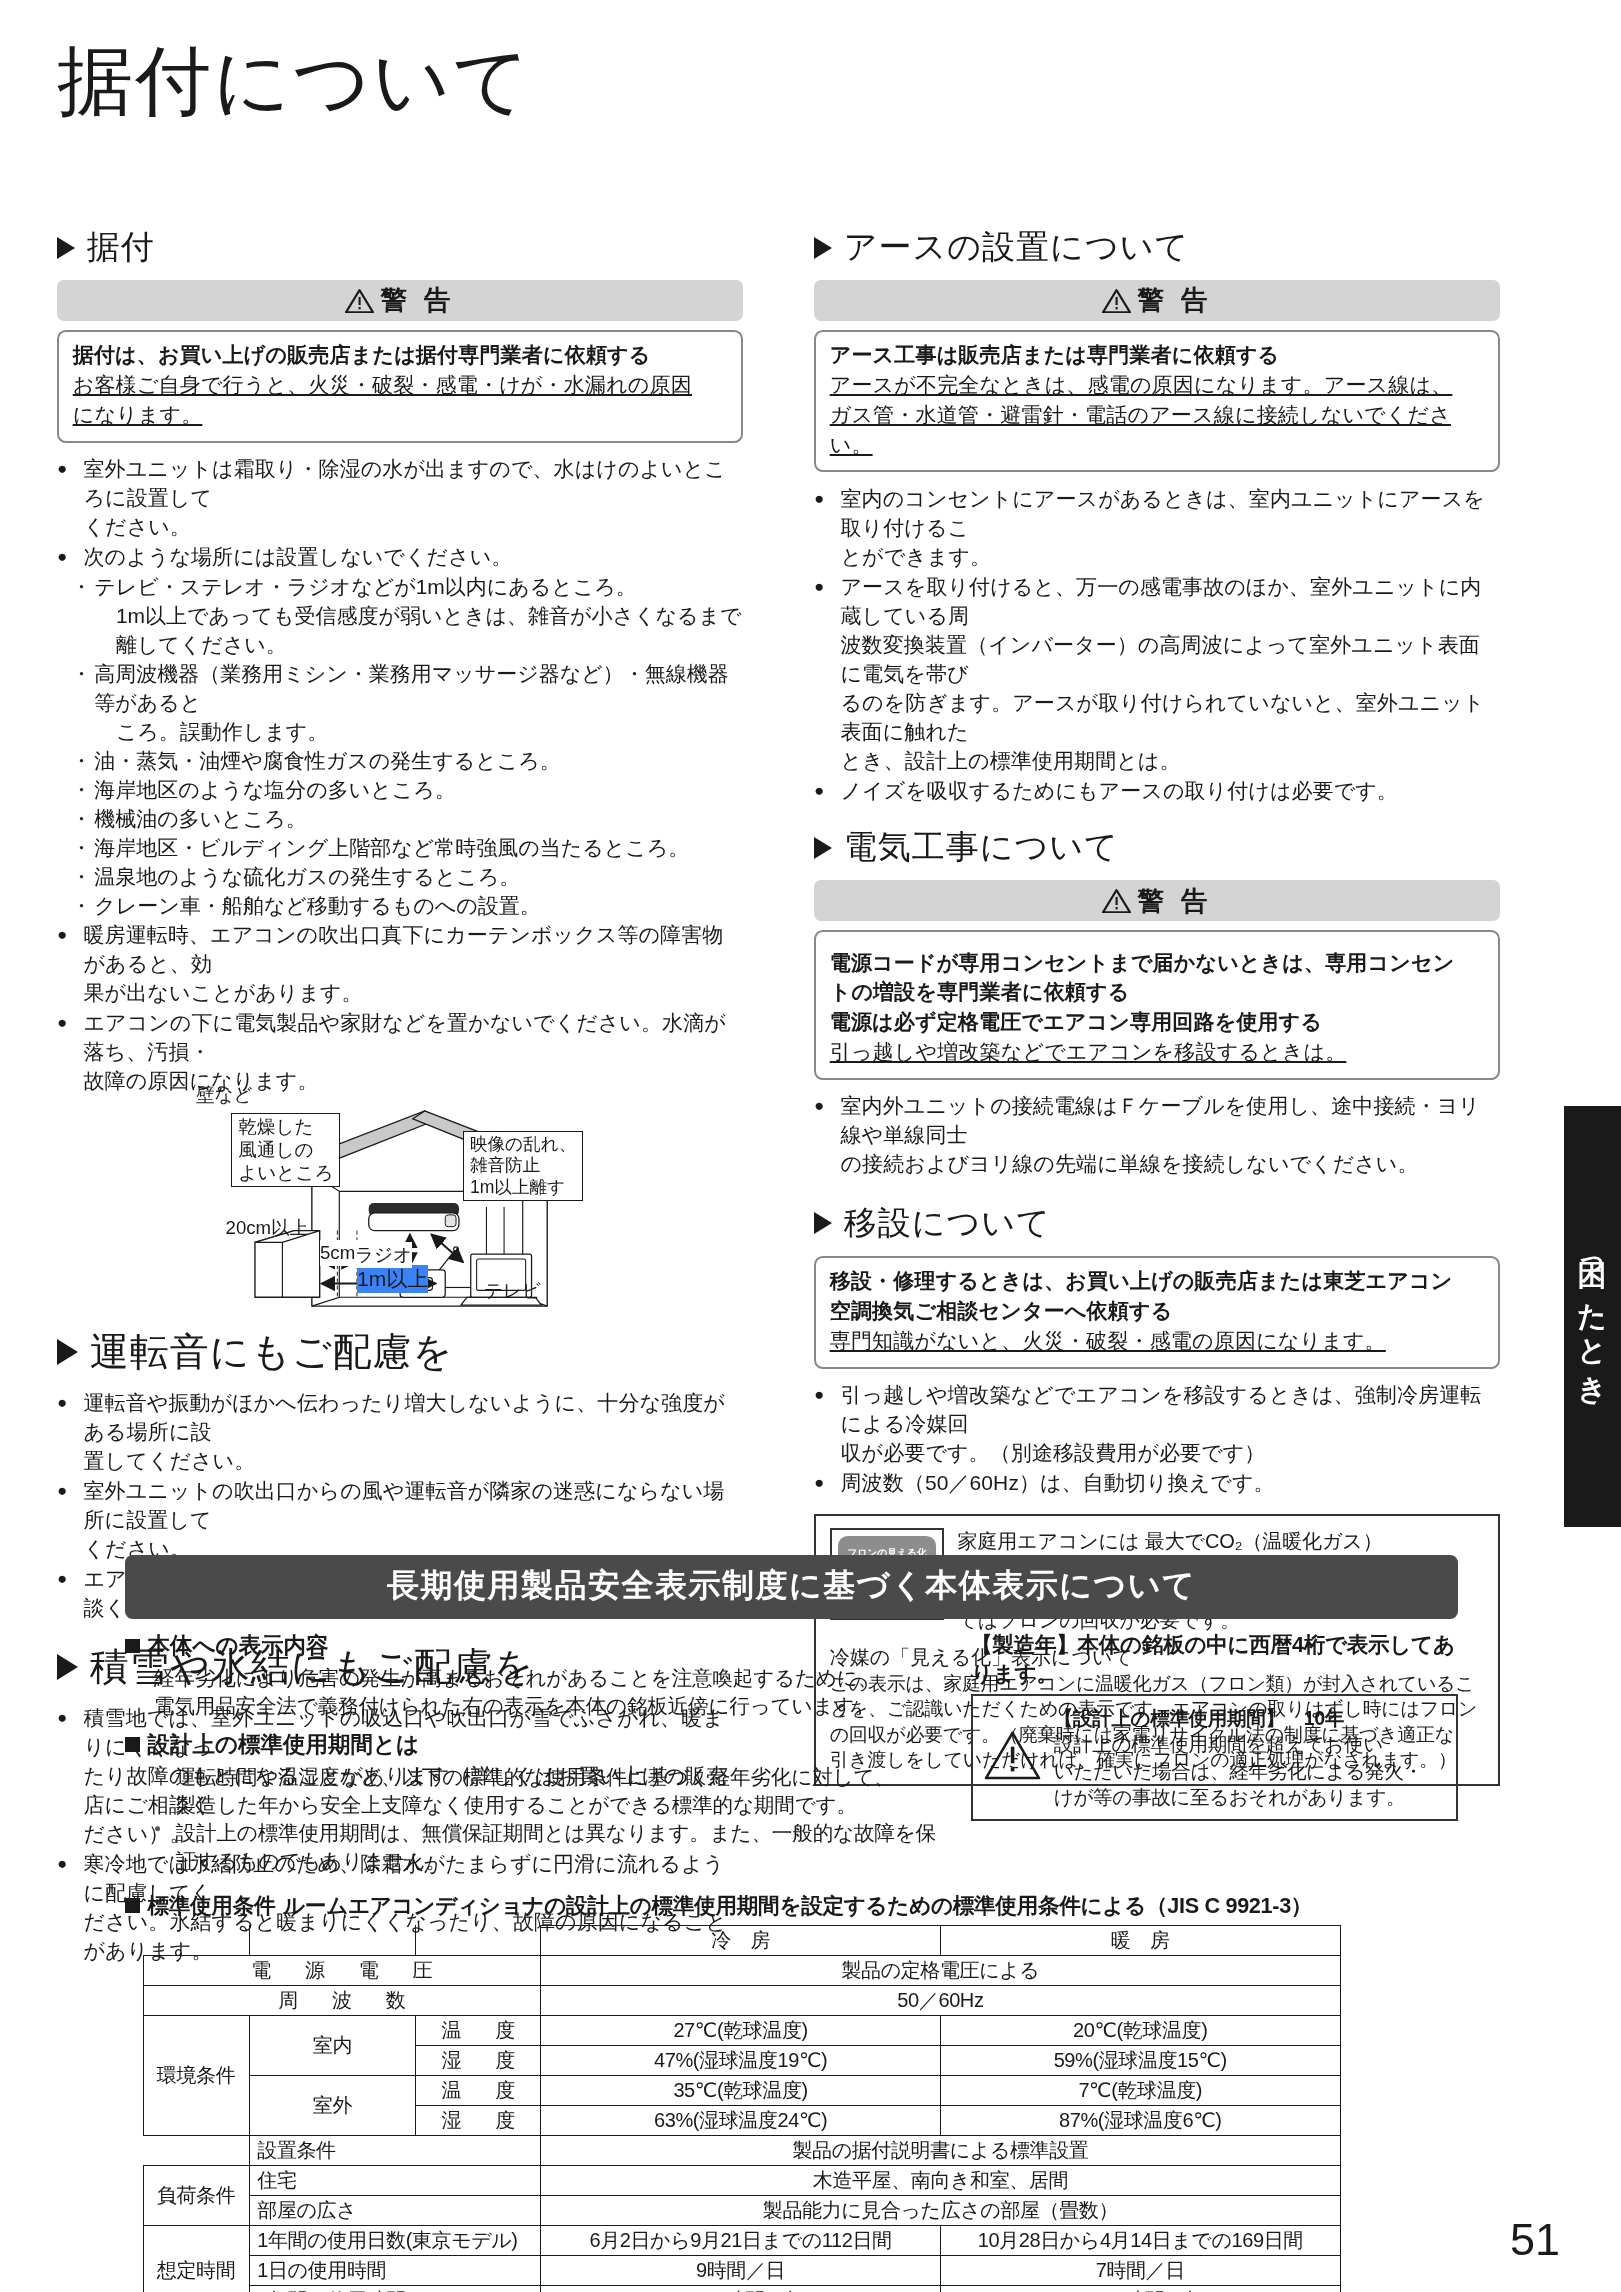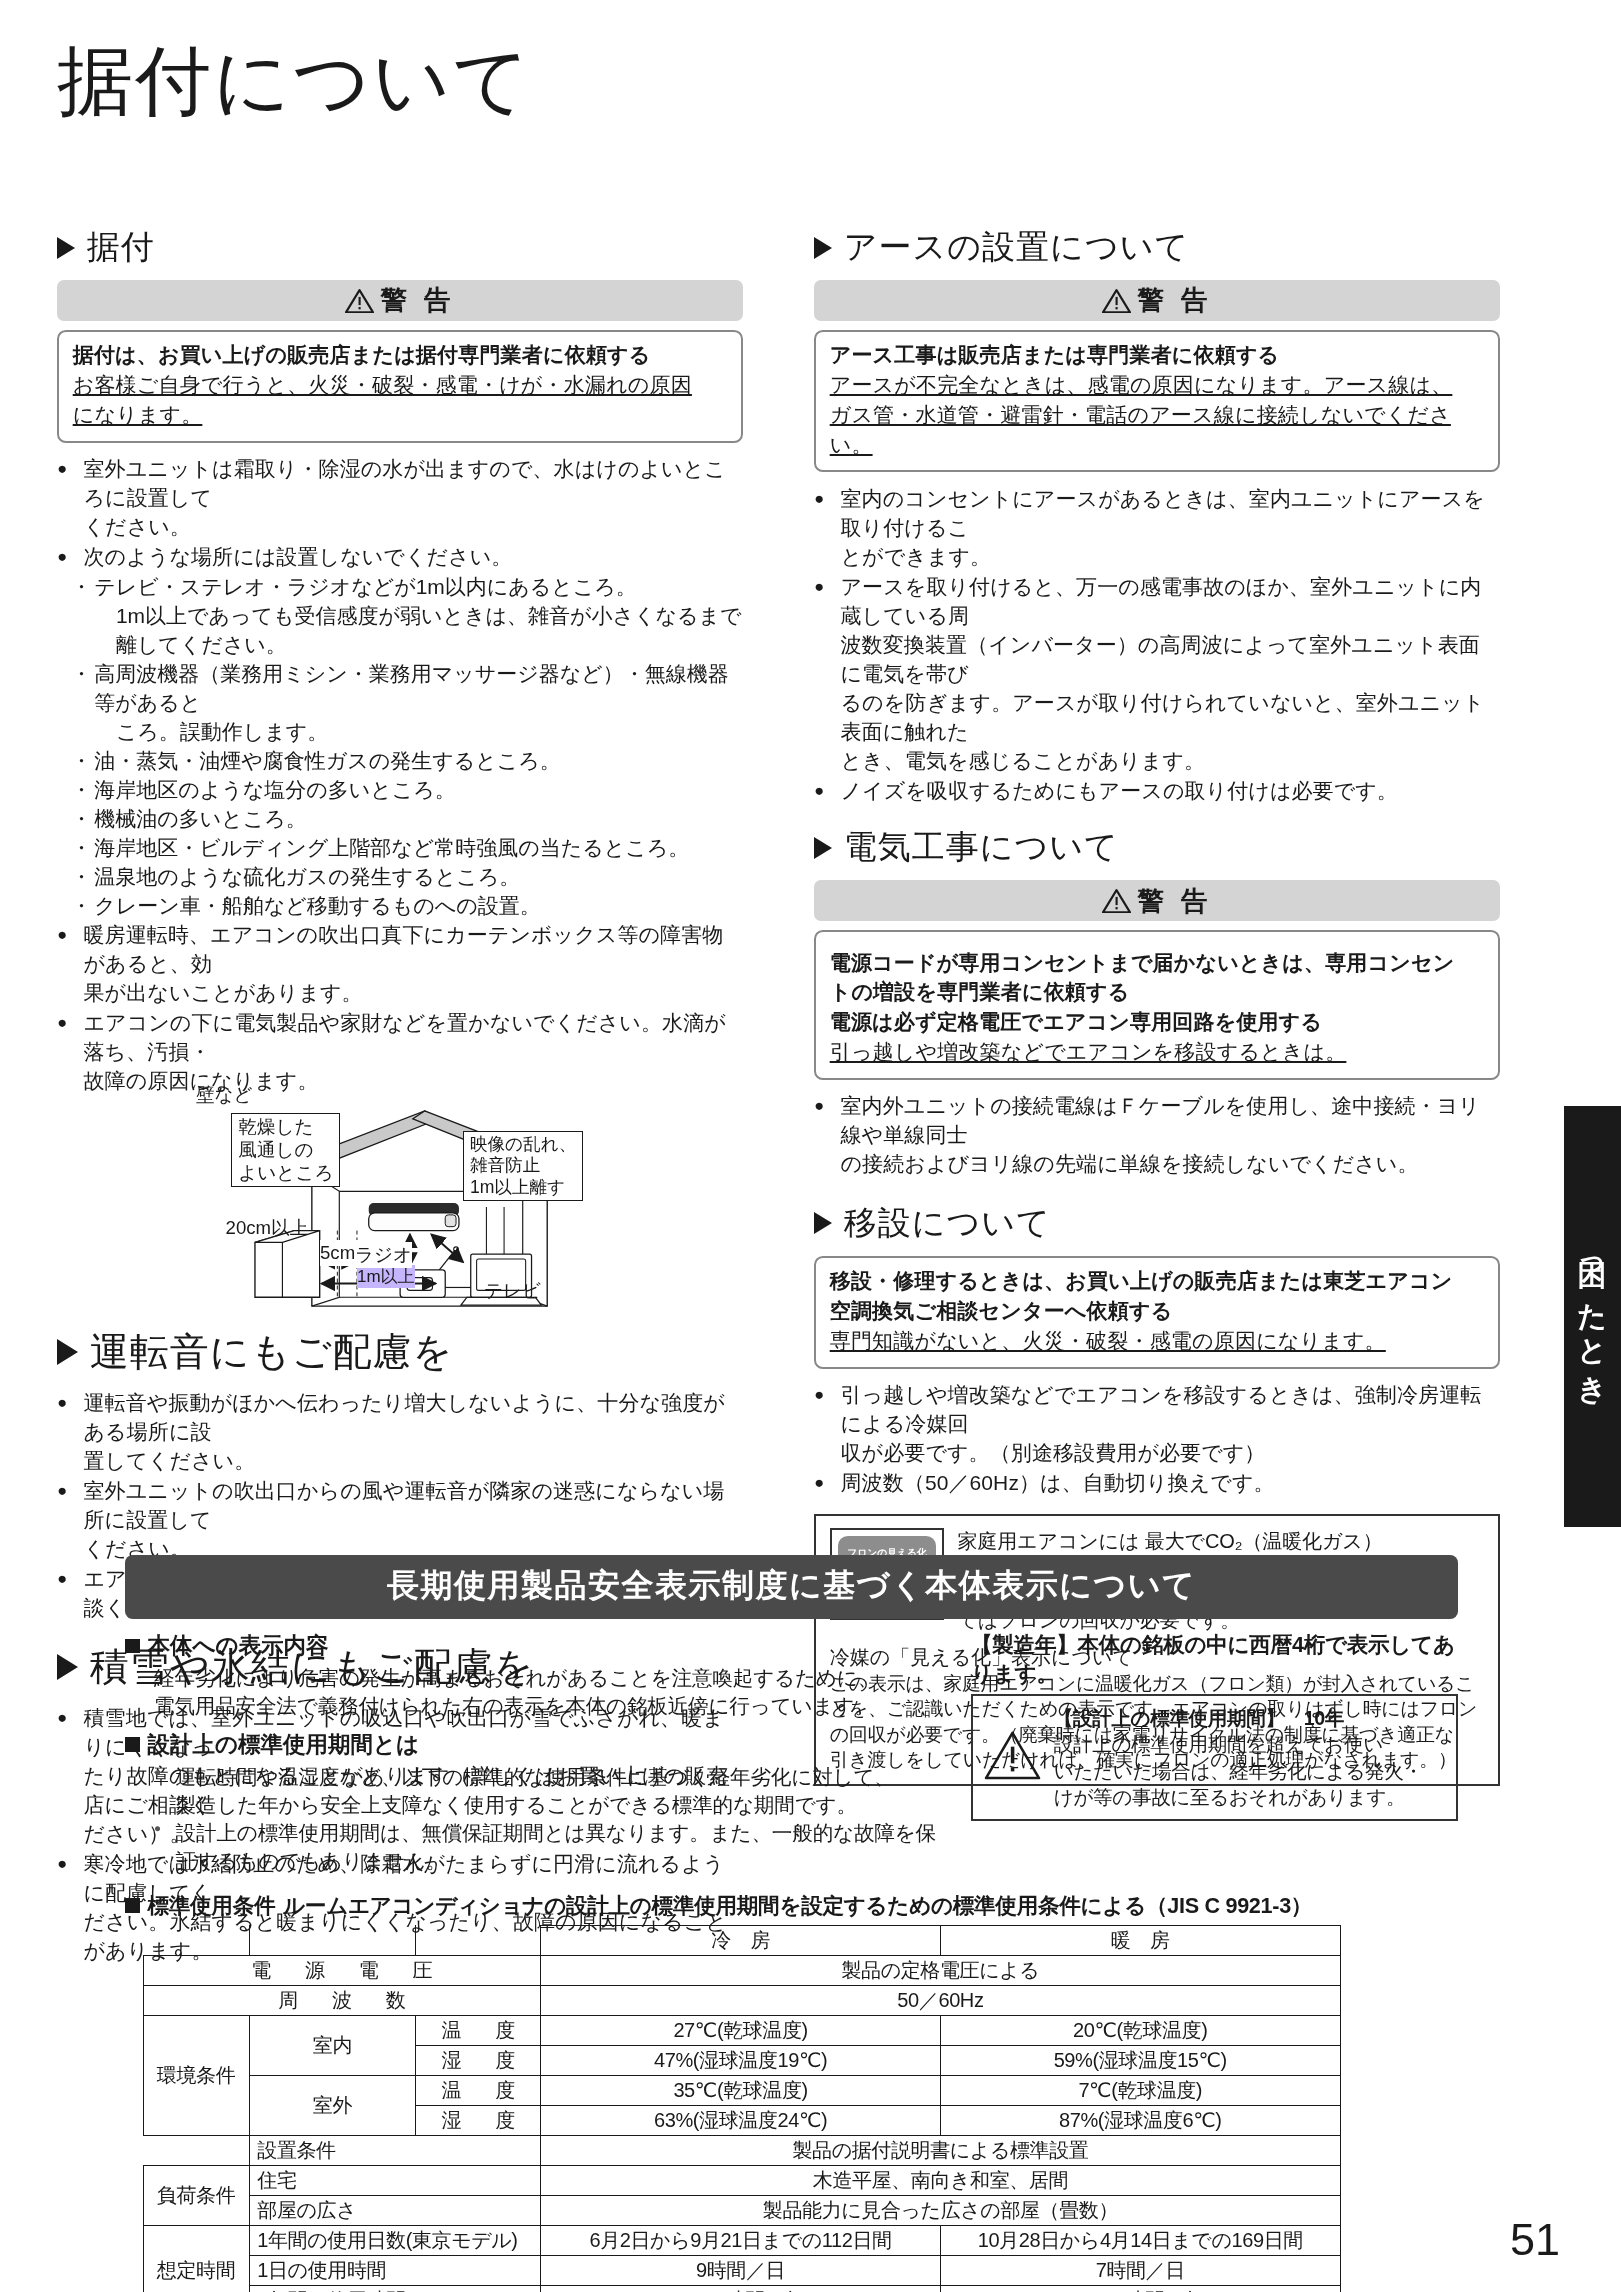--- a/index.html
+++ b/index.html
@@ -284,21 +284,21 @@
           <line x1="238" y1="104" x2="238" y2="152" stroke="#1a1a1a" stroke-width="1.1"></line>
           <line x1="256" y1="104" x2="256" y2="152" stroke="#1a1a1a" stroke-width="1.1"></line>
         </svg>
 
         <div style="position:absolute;left:-57px;top:-23.5px;font-size:18.6px">壁など</div>
         <div style="position:absolute;left:-21.6px;top:7.8px;border:1.4px solid #1a1a1a;background:#fff;padding:2px 5.9px;font-size:18.6px;line-height:1.22;white-space:pre-line">乾燥した
 風通しの
 よいところ</div>
         <div style="position:absolute;left:-27.4px;top:110px;font-size:18.6px">20cm以上</div>
         <div style="position:absolute;left:67px;top:135px;font-size:18.6px;background:#fff">5cm以上</div>
-        <div style="position:absolute;left:104px;top:160px;font-size:17px;background:#c4b5fd">1m以上</div>
+        <div style="position:absolute;left:104px;top:160px;font-size:21px;background:#3b82f6">1m以上</div>
         <div style="position:absolute;left:102px;top:137px;font-size:18.6px;background:#fff">ラジオ</div>
         <div style="position:absolute;left:231px;top:173px;font-size:18.6px">テレビ</div>
         <div style="position:absolute;left:210px;top:25.5px;border:1.4px solid #1a1a1a;background:#fff;padding:2px 5.9px;font-size:17.6px;line-height:1.22;white-space:pre-line">映像の乱れ、
 雑音防止
 1m以上離す</div>
       </div>
 
       <div class="sec-head big" style="margin-top:13.7px">
         <span class="tri"></span>
         <span>運転音にもご配慮を</span>
@@ -344,21 +344,21 @@
         <div class="b">アース工事は販売店または専門業者に依頼する</div>
         <div class="n">アースが不完全なときは、感電の原因になります。アース線は、</div>
         <div class="n">ガス管・水道管・避雷針・電話のアース線に接続しないでください。</div>
       </div>
       <ul class="blist">
         <li style="white-space:pre-line">室内のコンセントにアースがあるときは、室内ユニットにアースを取り付けるこ
 とができます。</li>
         <li style="white-space:pre-line">アースを取り付けると、万一の感電事故のほか、室外ユニットに内蔵している周
 波数変換装置（インバーター）の高周波によって室外ユニット表面に電気を帯び
 るのを防ぎます。アースが取り付けられていないと、室外ユニット表面に触れた
-とき、電気を感じることがあります。</li>
+とき、設計上の標準使用期間とは。</li>
         <li>ノイズを吸収するためにもアースの取り付けは必要です。</li>
       </ul>
 
       <div class="sec-head" style="margin-top:19.6px">
         <span class="tri"></span>
         <span>電気工事について</span>
       </div>
       <div class="warn-bar">
         <span class="wtri">
           <svg width="29" height="25.5" viewBox="0 0 30 26">

